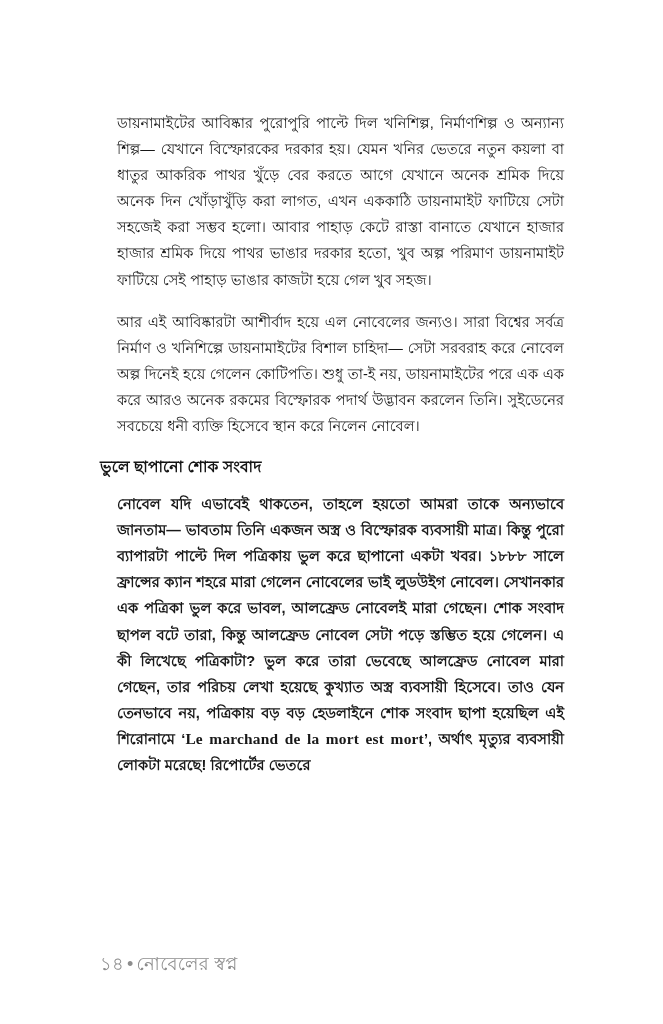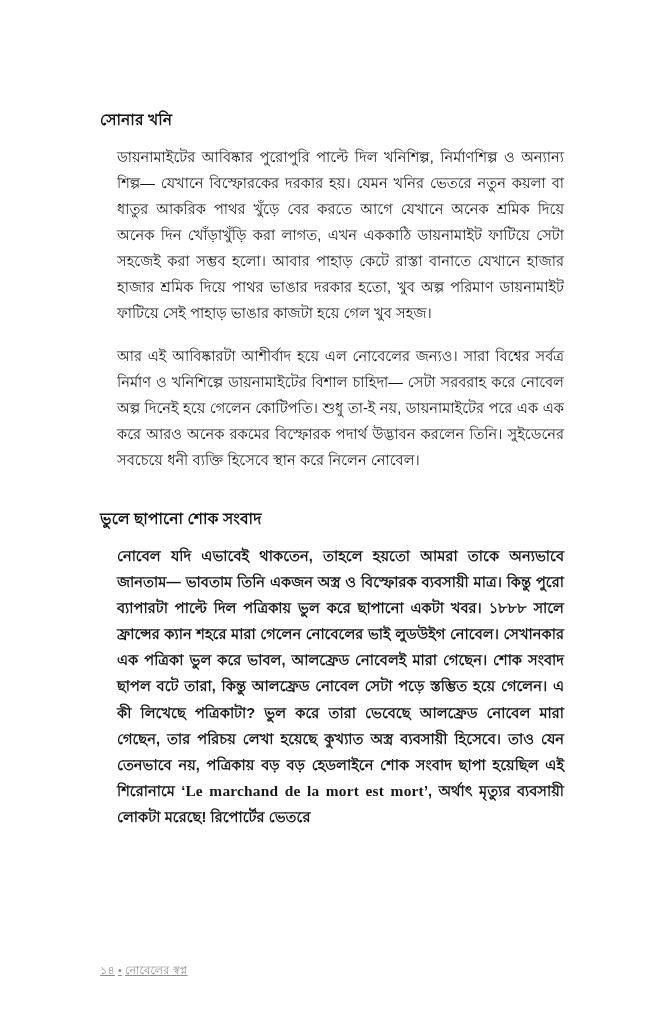--- a/index.html
+++ b/index.html
@@ -33,21 +33,21 @@
     font-family: "Liberation Sans", "DejaVu Sans", sans-serif;
     font-weight: 700;
     font-size: 15.5px;
     line-height: 1.35;
     color: #141414;
     margin: 0 0 13px 0;
     letter-spacing: 0.1px;
   }
 
   .section-heading.second {
-    margin-top: 36px;
+    margin-top: 18px;
   }
 
   .body-paragraph {
     font-family: "Liberation Sans", "DejaVu Sans", sans-serif;
     font-size: 14.6px;
     line-height: 26.1px;
     color: #181818;
     margin: 0 0 16px 17px;
     text-align: justify;
     text-justify: inter-word;
@@ -63,38 +63,36 @@
     font-family: "Liberation Serif", "DejaVu Serif", serif;
     font-size: 15.4px;
     letter-spacing: 0.2px;
   }
 
   .footer {
     position: absolute;
     left: 100px;
     bottom: 43px;
     font-family: "Liberation Sans", "DejaVu Sans", sans-serif;
-    font-size: 11px;
+    font-size: 18px;
     color: #8d8d8d;
     letter-spacing: 0.3px;
     white-space: nowrap;
-    text-decoration: underline;
   }
   .footer .sep {
     padding: 0 3px;
   }
 </style>
 </head>
 <body>
 
 <div class="page">
 
   <div class="text-column">
 
-    <h2 class="section-heading">সোনার খনি</h2>
 
     <p class="body-paragraph">ডায়নামাইটের আবিষ্কার পুরোপুরি পাল্টে দিল খনিশিল্প, নির্মাণশিল্প ও অন্যান্য শিল্প— যেখানে বিস্ফোরকের দরকার হয়। যেমন খনির ভেতরে নতুন কয়লা বা ধাতুর আকরিক পাথর খুঁড়ে বের করতে আগে যেখানে অনেক শ্রমিক দিয়ে অনেক দিন খোঁড়াখুঁড়ি করা লাগত, এখন এককাঠি ডায়নামাইট ফাটিয়ে সেটা সহজেই করা সম্ভব হলো। আবার পাহাড় কেটে রাস্তা বানাতে যেখানে হাজার হাজার শ্রমিক দিয়ে পাথর ভাঙার দরকার হতো, খুব অল্প পরিমাণ ডায়নামাইট ফাটিয়ে সেই পাহাড় ভাঙার কাজটা হয়ে গেল খুব সহজ।</p>
 
     <p class="body-paragraph">আর এই আবিষ্কারটা আশীর্বাদ হয়ে এল নোবেলের জন্যও। সারা বিশ্বের সর্বত্র নির্মাণ ও খনিশিল্পে ডায়নামাইটের বিশাল চাহিদা— সেটা সরবরাহ করে নোবেল অল্প দিনেই হয়ে গেলেন কোটিপতি। শুধু তা-ই নয়, ডায়নামাইটের পরে এক এক করে আরও অনেক রকমের বিস্ফোরক পদার্থ উদ্ভাবন করলেন তিনি। সুইডেনের সবচেয়ে ধনী ব্যক্তি হিসেবে স্থান করে নিলেন নোবেল।</p>
 
     <h2 class="section-heading second">ভুলে ছাপানো শোক সংবাদ</h2>
 
     <p class="body-paragraph"><span>নোবেল যদি এভাবেই থাকতেন, তাহলে হয়তো আমরা তাকে অন্যভাবে জানতাম— ভাবতাম তিনি একজন অস্ত্র ও বিস্ফোরক ব্যবসায়ী মাত্র। কিন্তু পুরো ব্যাপারটা পাল্টে দিল পত্রিকায় ভুল করে ছাপানো একটা খবর। ১৮৮৮ সালে ফ্রান্সের ক্যান শহরে মারা গেলেন নোবেলের ভাই লুডউইগ নোবেল। সেখানকার এক পত্রিকা ভুল করে ভাবল, আলফ্রেড নোবেলই মারা গেছেন। শোক সংবাদ ছাপল বটে তারা, কিন্তু আলফ্রেড নোবেল সেটা পড়ে স্তম্ভিত হয়ে গেলেন। এ কী লিখেছে পত্রিকাটা? ভুল করে তারা ভেবেছে আলফ্রেড নোবেল মারা গেছেন, তার পরিচয় লেখা হয়েছে কুখ্যাত অস্ত্র ব্যবসায়ী হিসেবে। তাও যেন তেনভাবে নয়, পত্রিকায় বড় বড় হেডলাইনে শোক সংবাদ ছাপা হয়েছিল এই শিরোনামে ‘</span><span class="latin-quote">Le marchand de la mort est mort</span><span>’, অর্থাৎ মৃত্যুর ব্যবসায়ী লোকটা মরেছে! রিপোর্টের ভেতরে</span></p>
 
   </div>

